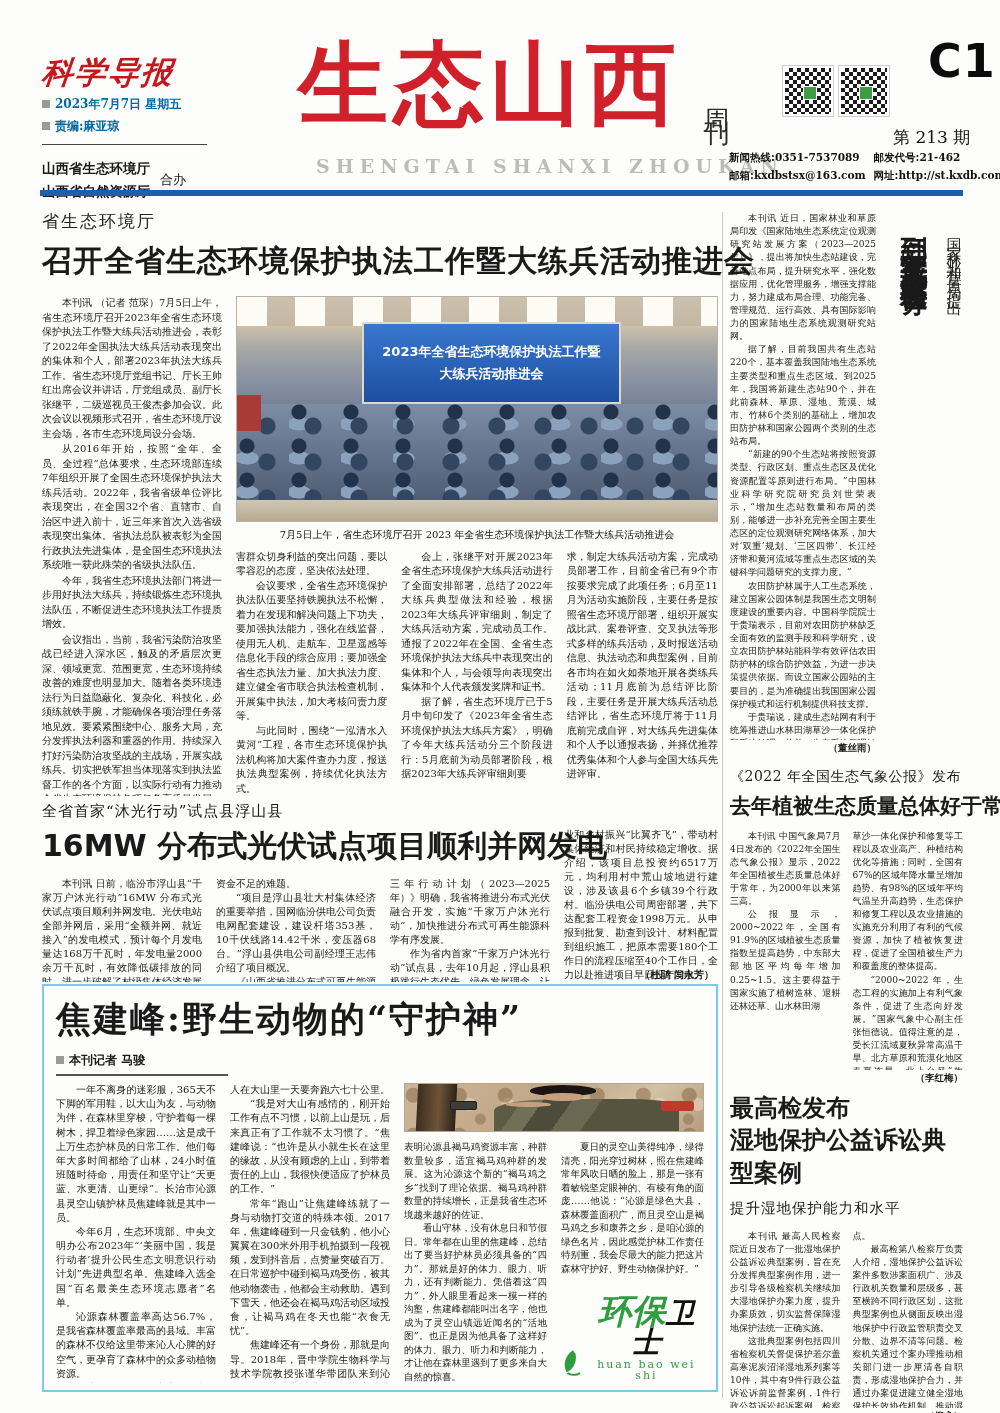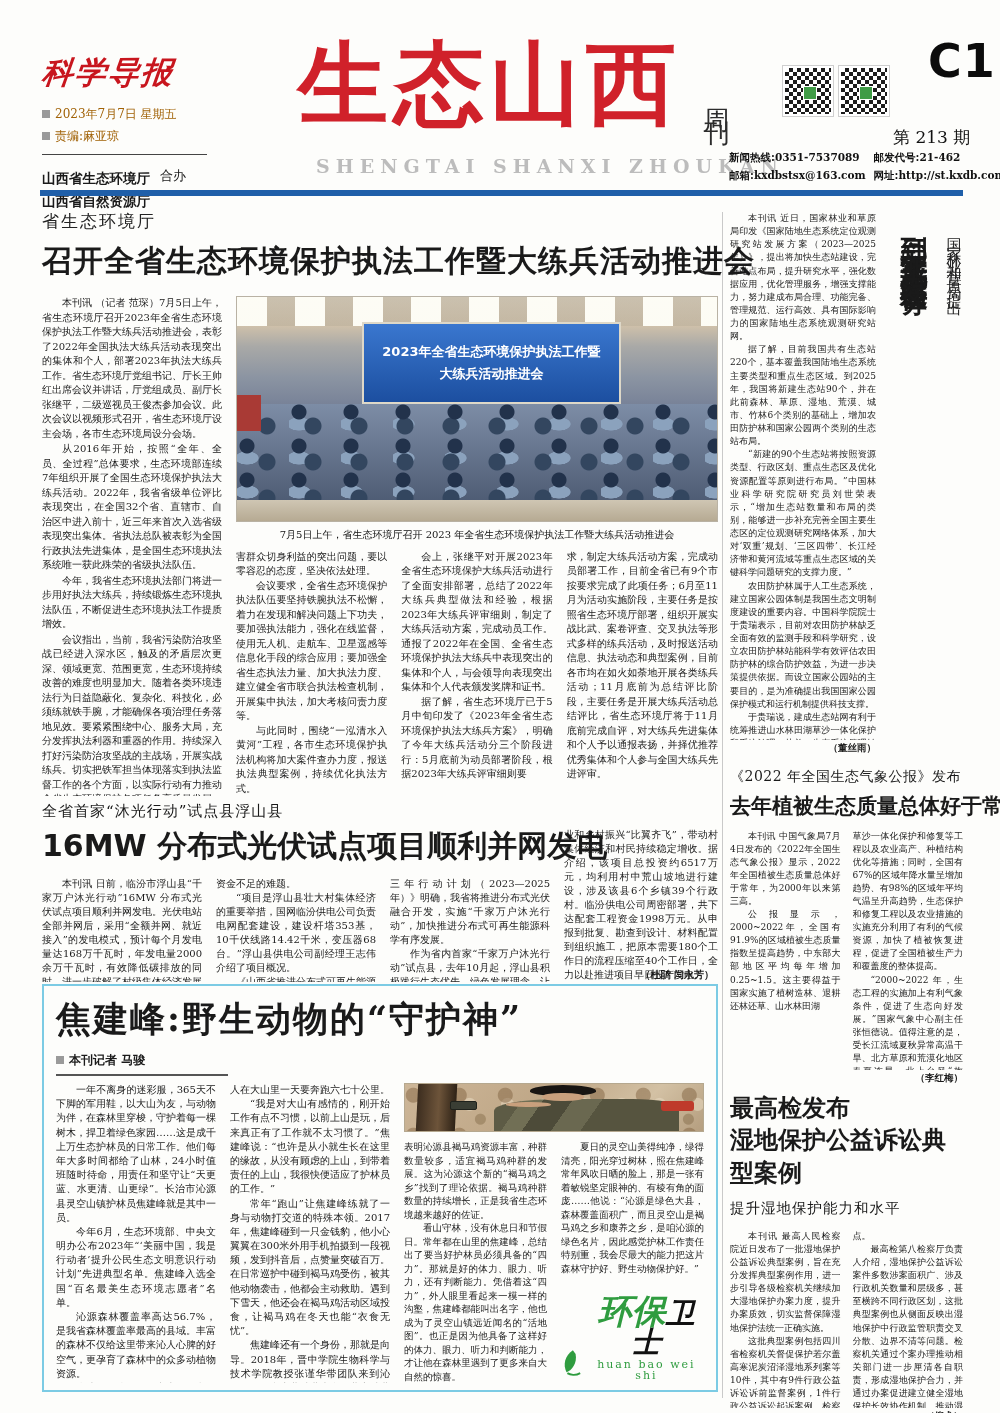--- a/index.html
+++ b/index.html
@@ -6,24 +6,24 @@
   html,body { background:#e8e8e6; }
   .page {
     position: relative; width: 1000px; height: 1413px; margin: 0 auto;
     background: #fdfdfb; color: #1a1a1a; overflow: hidden;
     font-family: "DejaVu Serif", "Liberation Serif", serif;
   }
   
   .mast-left { position:absolute; left:42px; top:52px; width:210px; }
   .mast-logo { font-family:"DejaVu Serif",serif; font-style:italic; font-weight:bold;
     font-size:31px; color:#c8161e; letter-spacing:2px; transform:skewX(-6deg); }
-  .mast-meta { margin-top:10px; font-size:12px; font-weight:normal; color:#a16207; line-height:1.8; }
+  .mast-meta { font-size:12px; font-weight:bold; color:#0369a1; line-height:1.8; }
   .sq { display:inline-block; width:8px; height:8px; background:#9a9a9a; margin-right:5px; }
   .mast-rule { width:165px; border-bottom:1.5px solid #444; margin:7px 0 12px; }
-  .mast-org { display:flex; font-weight:bold; }
+  .mast-org { display:flex; align-items:center; font-weight:bold; }
   .mast-org .names { font-size:13.5px; line-height:1.7; }
   .mast-org .co { font-size:13px; margin-left:10px; font-weight:normal; }
   .mast-title { position:absolute; left:298px; top:38px; width:400px;
     font-size:90px; font-weight:900; color:#d0212a; letter-spacing:6px; line-height:1;
     font-family:"DejaVu Serif",serif; white-space:nowrap; }
   .mast-pinyin { position:absolute; left:316px; top:155px; font-size:19px;
     letter-spacing:6px; color:#bcbcbc; font-weight:bold; }
   .mast-weekly { position:absolute; left:700px; top:88px; writing-mode:vertical-rl;
     font-size:26px; letter-spacing:12px; color:#2c2c2c; font-family:"DejaVu Sans",sans-serif; }
   .qr { position:absolute; top:66px; width:50px; height:50px;

